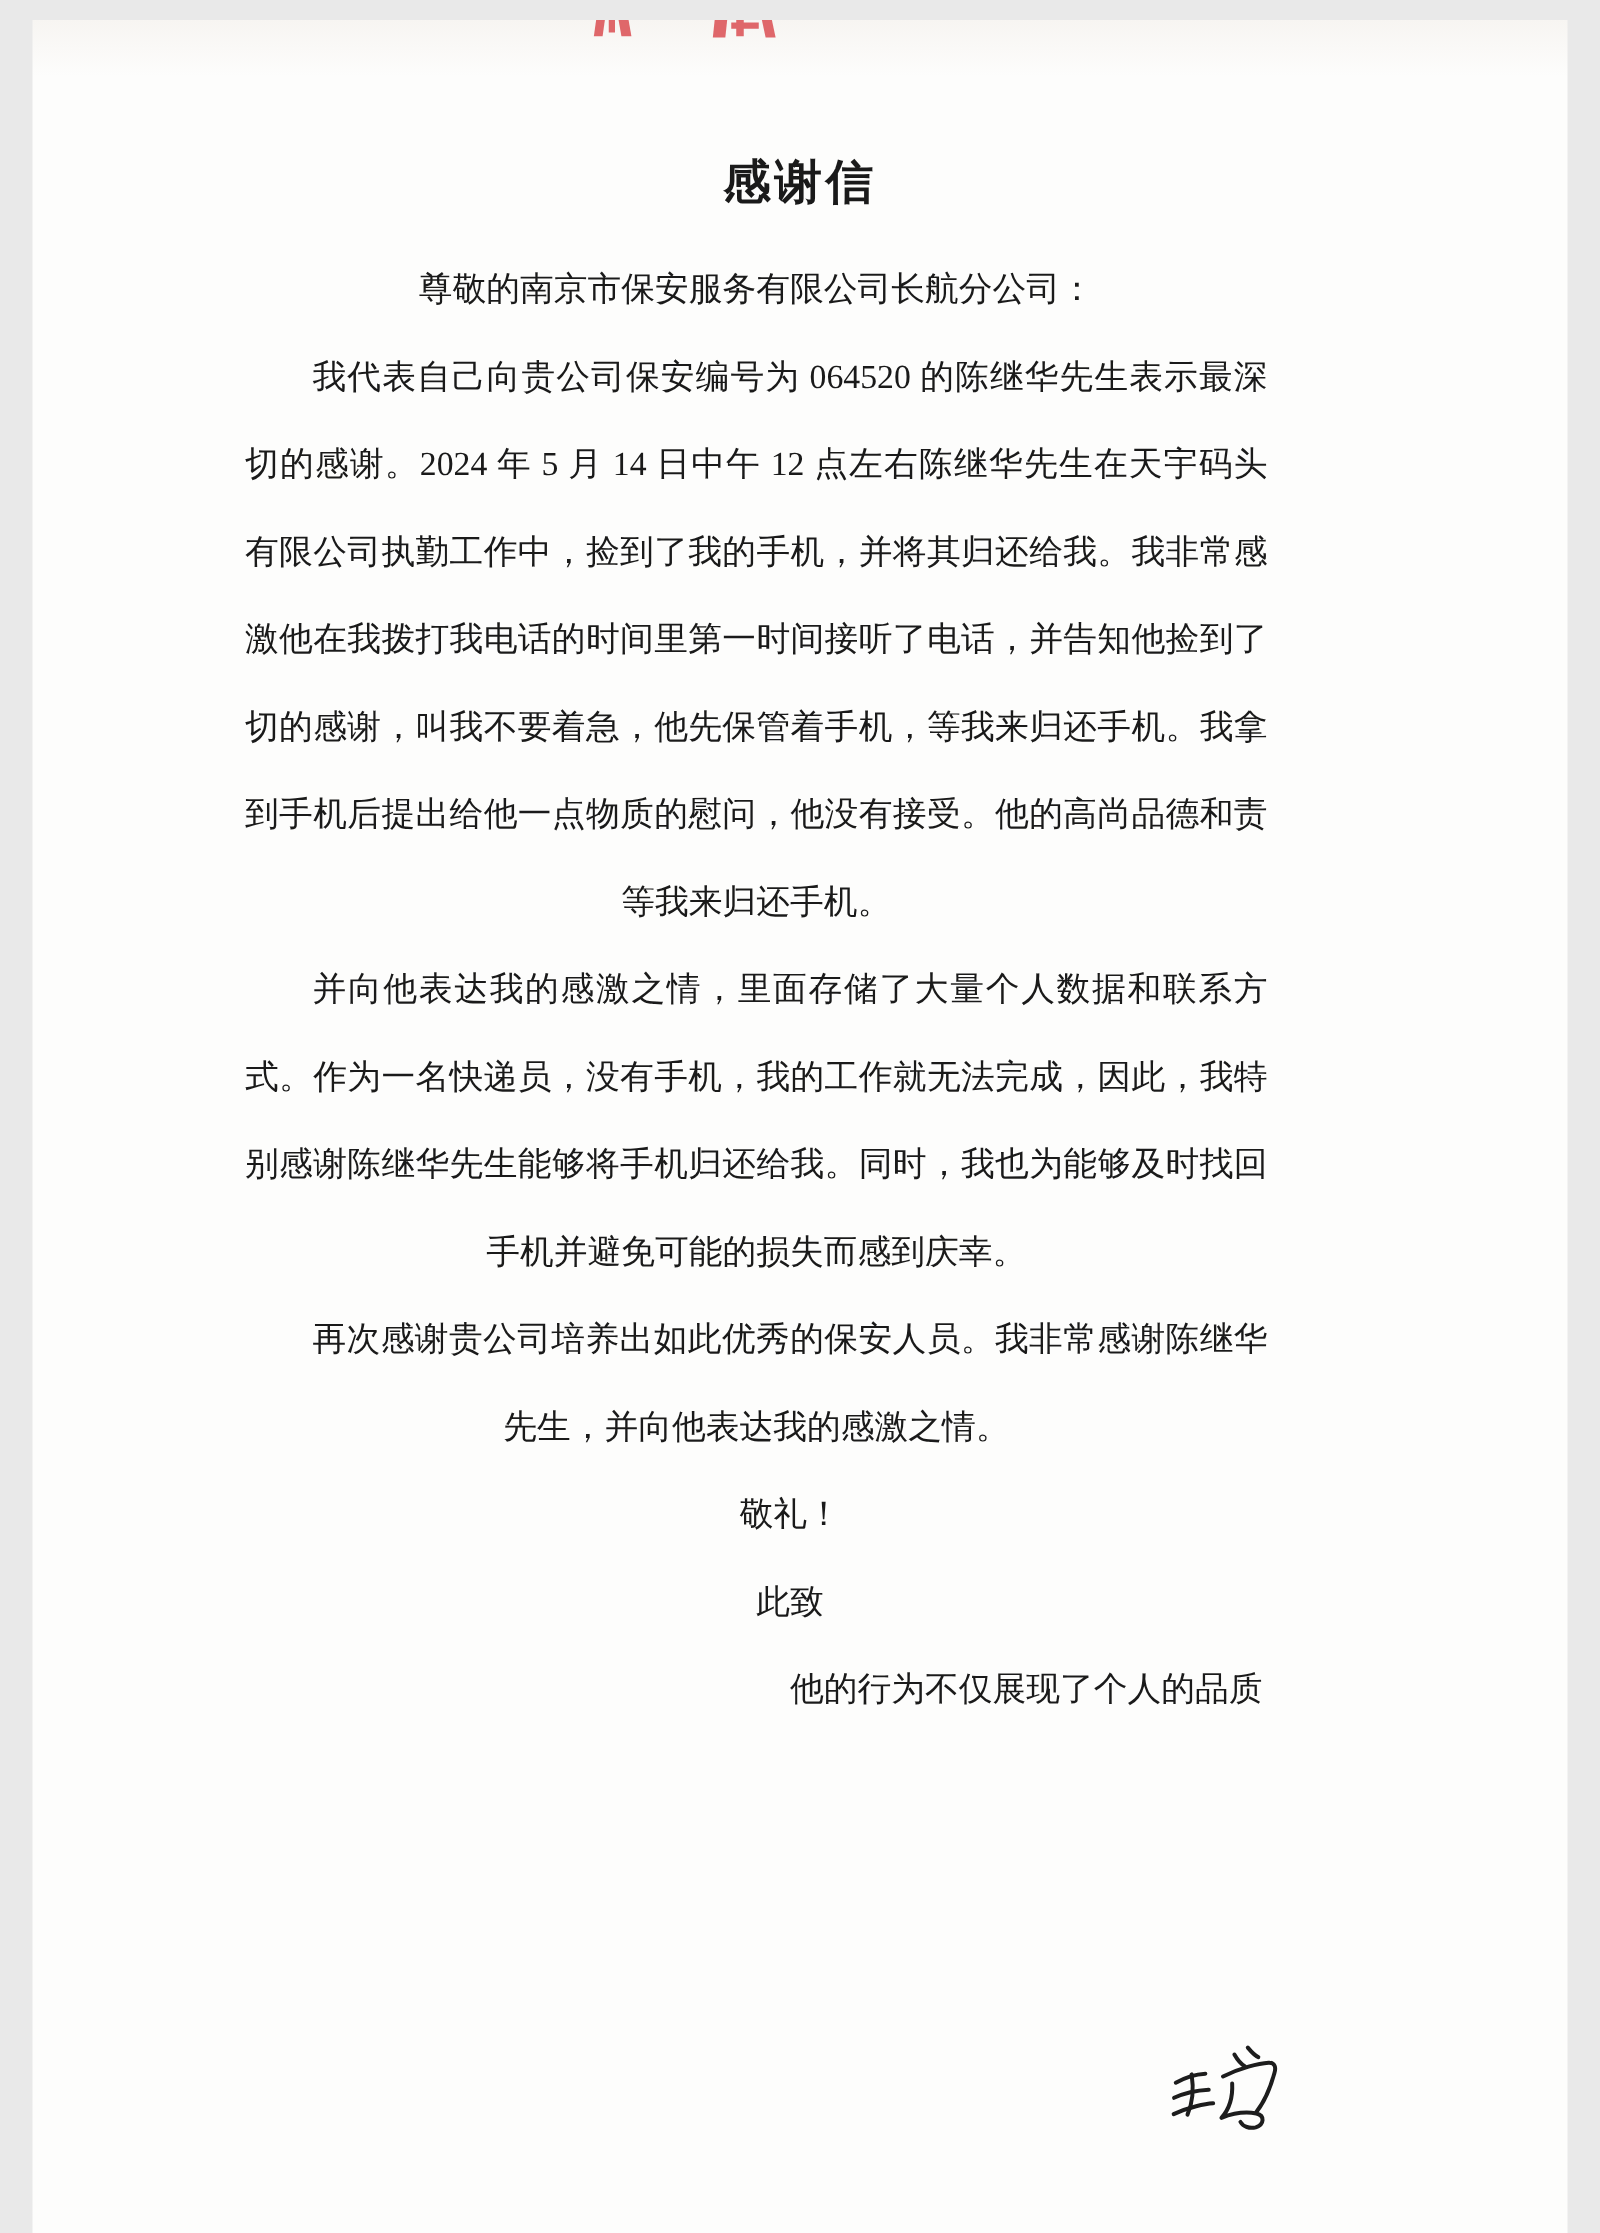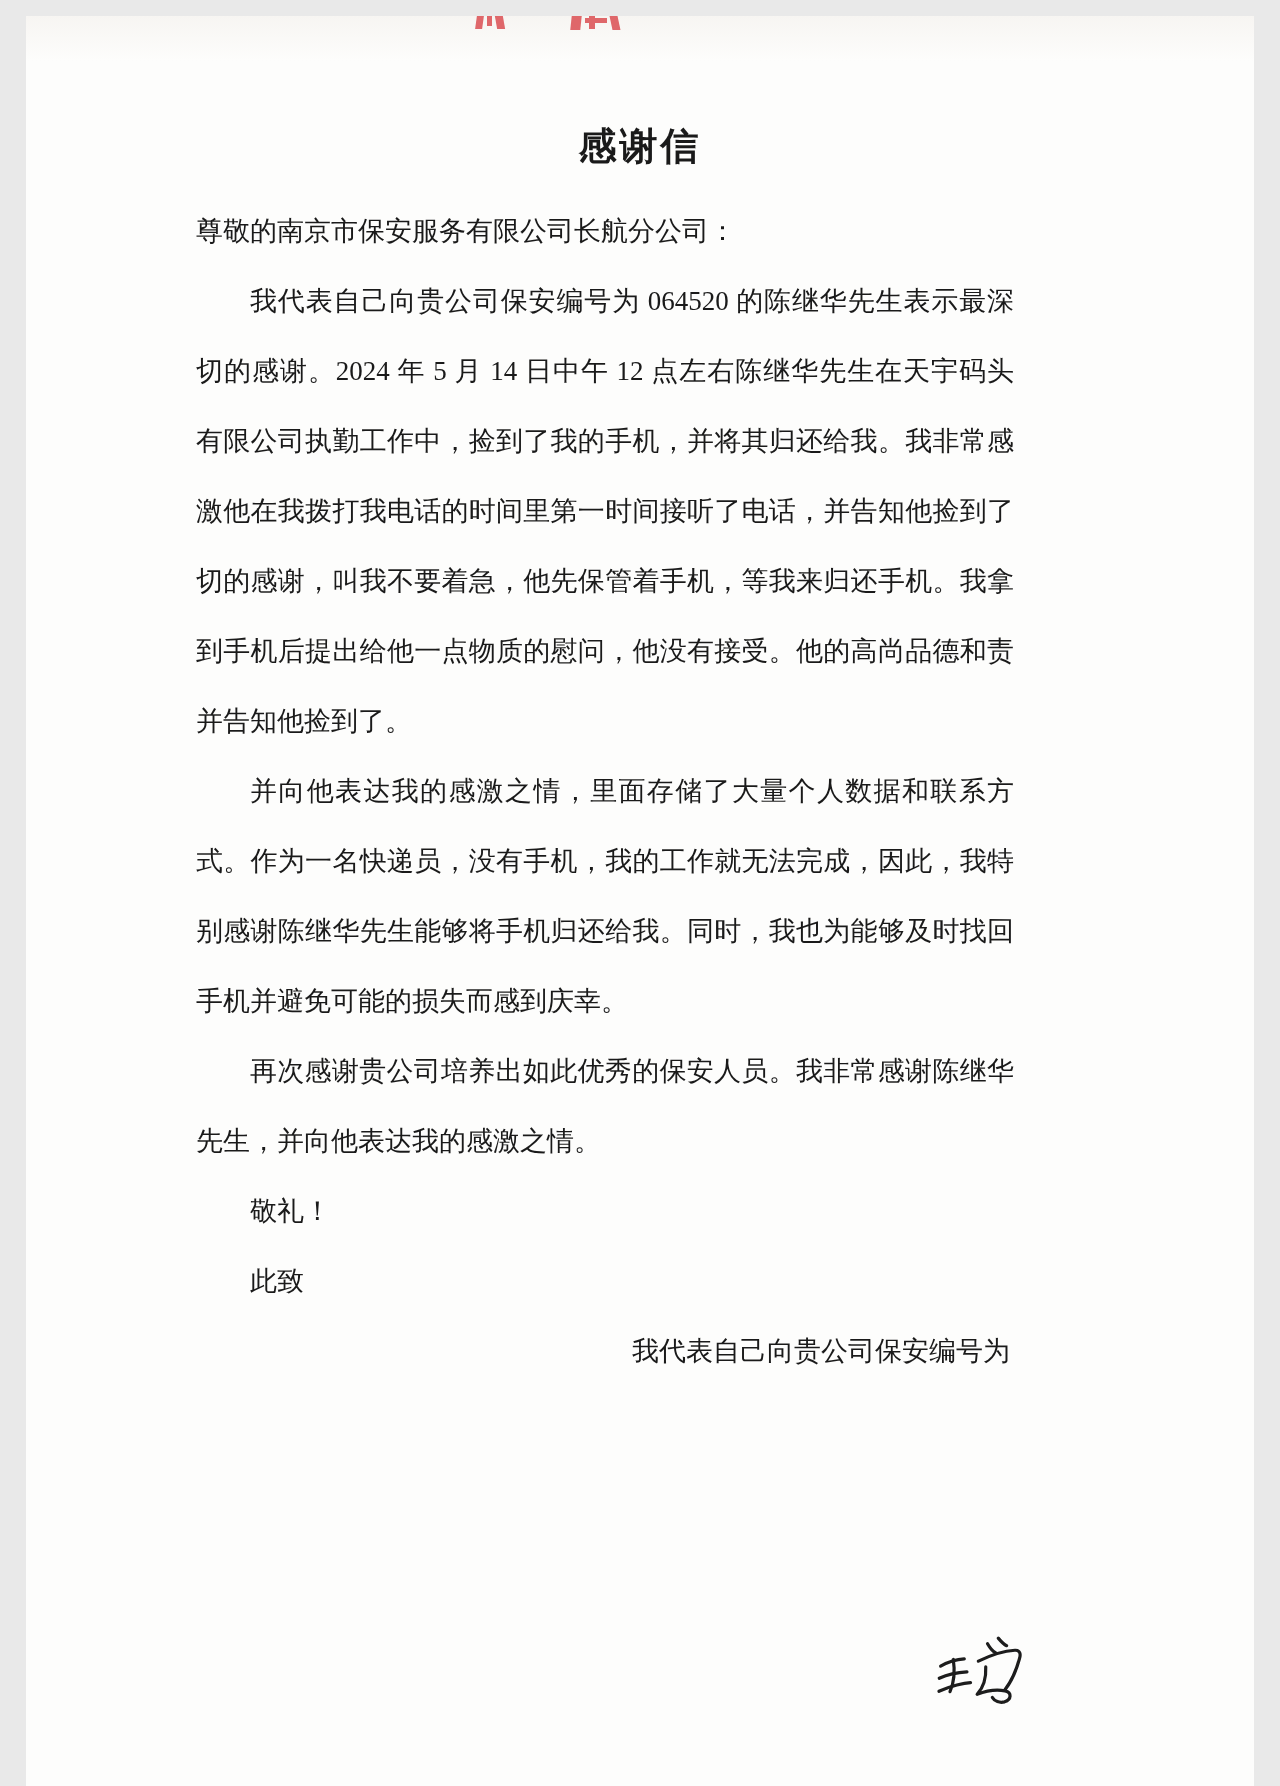--- a/index.html
+++ b/index.html
@@ -27,21 +27,21 @@
   }
 
   .content {
     margin: 26px 0 0 170px;
     width: 818px;
     font-size: 27px;
     line-height: 70px;
     text-rendering: optimizeLegibility;
   }
 
-  .line { height: 70px; white-space: nowrap; }
+  .line { height: 70px; white-space: nowrap; text-align: center; }
   .just { white-space: normal; text-align: justify; text-align-last: justify; }
   .indent { text-indent: 2em; }
   .org-line { text-align: right; padding-right: 4px; }
 
   .sig-svg {
     position: absolute;
     left: 908px;
     top: 1614px;
     width: 96px;
     height: 84px;
@@ -76,40 +76,40 @@
 
     <div class="line">尊敬的南京市保安服务有限公司长航分公司：</div>
 
     <div>
       <div class="line just indent">我代表自己向贵公司保安编号为 064520 的陈继华先生表示最深</div>
       <div class="line just">切的感谢。2024 年 5 月 14 日中午 12 点左右陈继华先生在天宇码头</div>
       <div class="line just">有限公司执勤工作中，捡到了我的手机，并将其归还给我。我非常感</div>
       <div class="line just">激他在我拨打我电话的时间里第一时间接听了电话，并告知他捡到了</div>
       <div class="line just">切的感谢，叫我不要着急，他先保管着手机，等我来归还手机。我拿</div>
       <div class="line just">到手机后提出给他一点物质的慰问，他没有接受。他的高尚品德和责</div>
-      <div class="line">并告知他捡到了。</div>
+      <div class="line">等我来归还手机。</div>
     </div>
 
     <div>
       <div class="line just indent">并向他表达我的感激之情，里面存储了大量个人数据和联系方</div>
       <div class="line just">式。作为一名快递员，没有手机，我的工作就无法完成，因此，我特</div>
       <div class="line just">别感谢陈继华先生能够将手机归还给我。同时，我也为能够及时找回</div>
       <div class="line">手机并避免可能的损失而感到庆幸。</div>
     </div>
 
 
     <div>
       <div class="line just indent">再次感谢贵公司培养出如此优秀的保安人员。我非常感谢陈继华</div>
       <div class="line">先生，并向他表达我的感激之情。</div>
     </div>
 
     <div class="line indent">敬礼！</div>
     <div class="line indent">此致</div>
 
-    <div class="line org-line">我代表自己向贵公司保安编号为</div>
+    <div class="line org-line">他的行为不仅展现了个人的品质</div>
   </div>
 
   <svg class="sig-svg" viewBox="0 0 96 84" fill="none" stroke="#1d1d1d" stroke-width="3.2" stroke-linecap="round" stroke-linejoin="round">
     <path d="M7 34 C15 30, 25 28, 31 28"></path>
     <path d="M5 46 C15 42, 27 41, 33 41"></path>
     <path d="M4 59 C16 54, 30 52, 36 52"></path>
     <path d="M20 28 C21 38, 20 50, 15 60"></path>
     <path d="M55 14 C57 18, 60 22, 63 24"></path>
     <path d="M66 9 C69 13, 72 16, 74 17"></path>
     <path d="M45 31 C59 25, 74 22, 82 22 C87 22, 88 26, 86 31 C82 43, 76 54, 70 61"></path>

